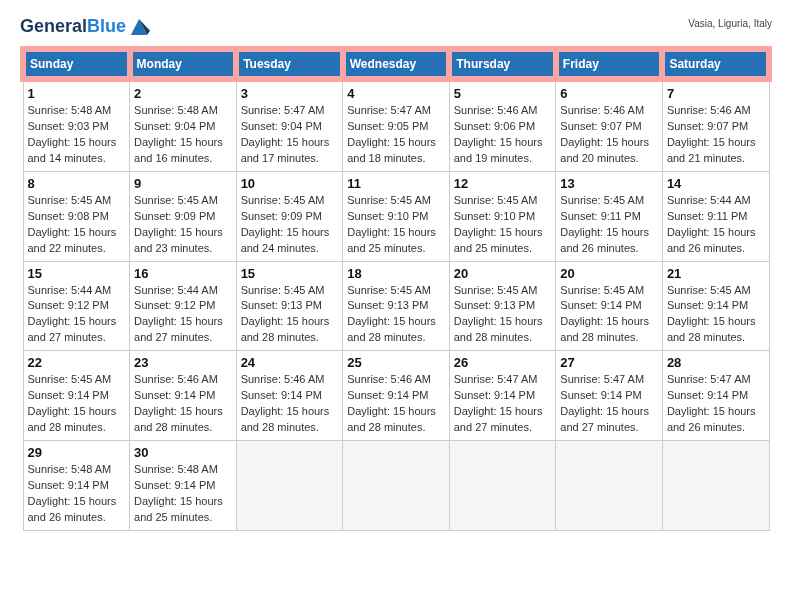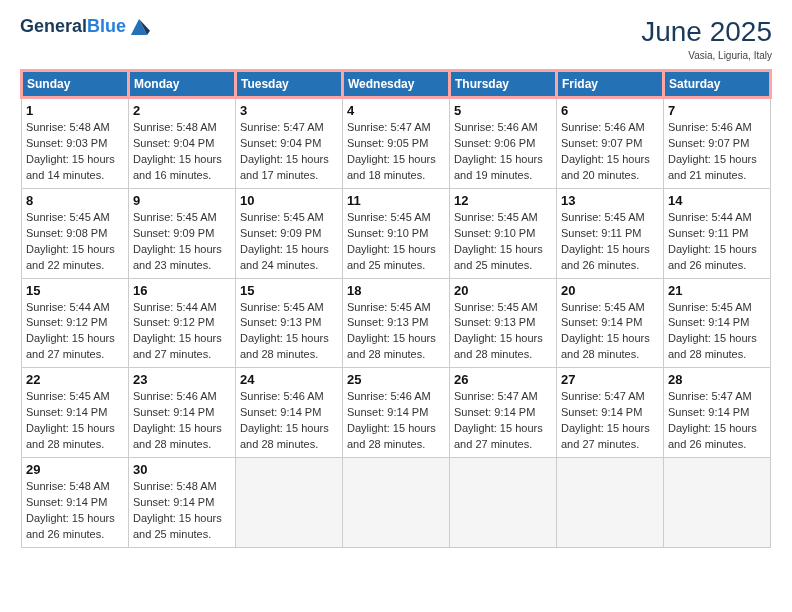--- a/index.html
+++ b/index.html
@@ -58,21 +58,21 @@
       border-collapse: collapse;
       table-layout: fixed;
     }
     .calendar th {
       background: #2471b5;
       color: #fff;
       font-size: 12px;
       font-weight: bold;
       padding: 5px 4px;
       text-align: left;
-      border: 3px solid #fca5a5;
+      border: 6px solid #fca5a5;
     }
     .calendar td {
       border: 1px solid #ccc;
       vertical-align: top;
       padding: 4px 4px 4px 4px;
       font-size: 9.5px;
       color: #222;
       height: 80px;
       width: calc(100% / 7);
       background: #fff;
@@ -109,21 +109,20 @@
         <div style="display:flex;align-items:center;">
           <span class="logo-text">General<span>Blue</span></span>
           <svg class="logo-icon" viewBox="0 0 30 30" xmlns="http://www.w3.org/2000/svg">
             <polygon points="4,26 15,4 26,26" fill="#2471b5"></polygon>
             <polygon points="15,4 26,26 30,20" fill="#1a3a5c"></polygon>
           </svg>
         </div>
       </div>
     </div>
     <div class="title-block">
-      <div class="month-title">June 2025</div>
       <div class="location">Vasia, Liguria, Italy</div>
     </div>
   </div>
 
   <table class="calendar">
     <thead>
       <tr>
         <th>Sunday</th>
         <th>Monday</th>
         <th>Tuesday</th>

